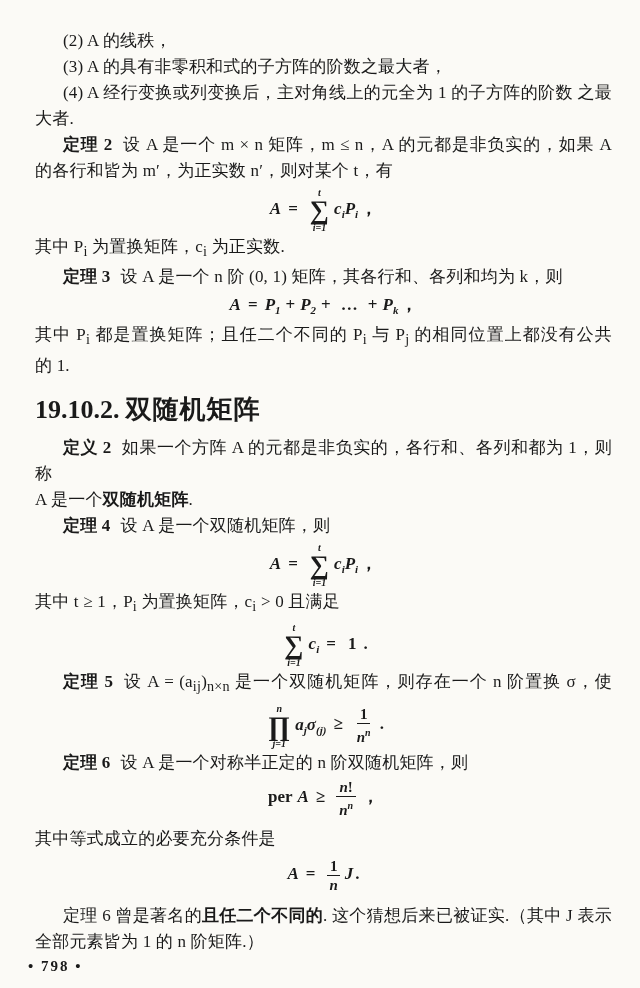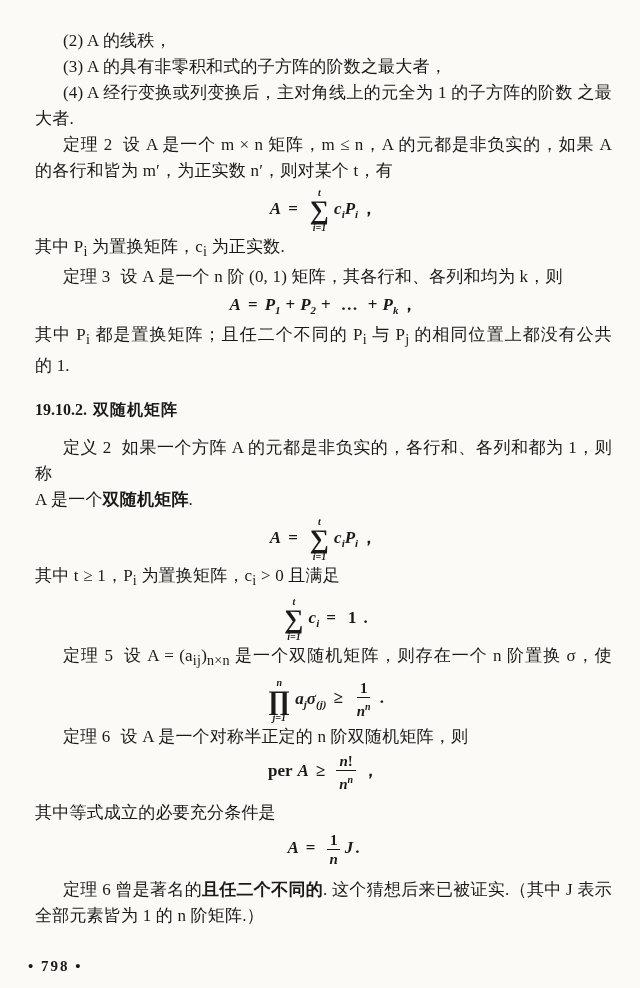--- a/index.html
+++ b/index.html
@@ -5,24 +5,24 @@
   html,body{margin:0;padding:0;}
   .page{
     width:640px;height:988px;position:relative;overflow:hidden;
     background:#fbfaf6;color:#1a1a1a;
     font-family:"Liberation Serif","DejaVu Serif",serif;
   }
   .content{padding:28px 28px 0 35px;}
   .line{font-size:17px;line-height:26px;margin:0;letter-spacing:0.2px;}
   .indent{text-indent:28px;}
   .full{text-align:justify;text-align-last:justify;}
-  .thm-label{font-weight:normal;margin-right:10px;}
+  .thm-label{font-weight:bold;margin-right:10px;}
   .bold{font-weight:bold;}
   h2.section{
-    font-size:16px;font-weight:bold;margin:16px 0 10px 0;
+    font-size:26px;font-weight:bold;margin:16px 0 10px 0;
     letter-spacing:1px;line-height:30px;
   }
   h2.section .num{margin-right:6px;letter-spacing:0;}
   
   .formula{text-align:center;font-size:17px;margin:3px 0 1px 0;line-height:1;}
   .formula .v{font-style:italic;font-weight:bold;}
   .formula .rel{font-weight:bold;margin:0 7px;}
   .formula .op2{font-weight:bold;margin:0 5px;}
   .formula sub{font-size:11px;font-style:italic;font-weight:bold;vertical-align:-4px;}
   .formula sup{font-size:10px;font-style:italic;font-weight:bold;vertical-align:6px;}
@@ -72,20 +72,21 @@
     </div>
 
     <p class="line full"><span>其中 </span><span class="v">P</span><sub>i</sub><span> 都是置换矩阵；且任二个不同的 </span><span class="v">P</span><sub>i</sub><span> 与 </span><span class="v">P</span><sub>j</sub><span> 的相同位置上都没有公共</span></p>
     <p class="line">的 1.</p>
 
     <h2 class="section"><span class="num">19.10.2.</span><span>双随机矩阵</span></h2>
 
     <p class="line indent full"><span class="thm-label">定义 2</span><span>如果一个方阵 A 的元都是非负实的，各行和、各列和都为 1，则称</span></p>
     <p class="line"><span>A 是一个</span><span class="bold">双随机矩阵</span><span>.</span></p>
 
+    <p class="line indent"><span class="thm-label">定理 4</span><span>设 A 是一个双随机矩阵，则</span></p>
 
     <div class="formula">
       <span class="v">A</span><span class="rel">=</span><span class="bigop">
           <span class="lim">t</span>
           <span class="opg">∑</span>
           <span class="lim">i=1</span>
         </span><span class="v">c</span><sub>i</sub><span class="v">P</span><sub>i</sub><span class="tail">，</span>
     </div>
 
     <p class="line"><span>其中 </span><span class="v">t</span><span> ≥ 1，</span><span class="v">P</span><sub>i</sub><span> 为置换矩阵，</span><span class="v">c</span><sub>i</sub><span> &gt; 0 且满足</span></p>

